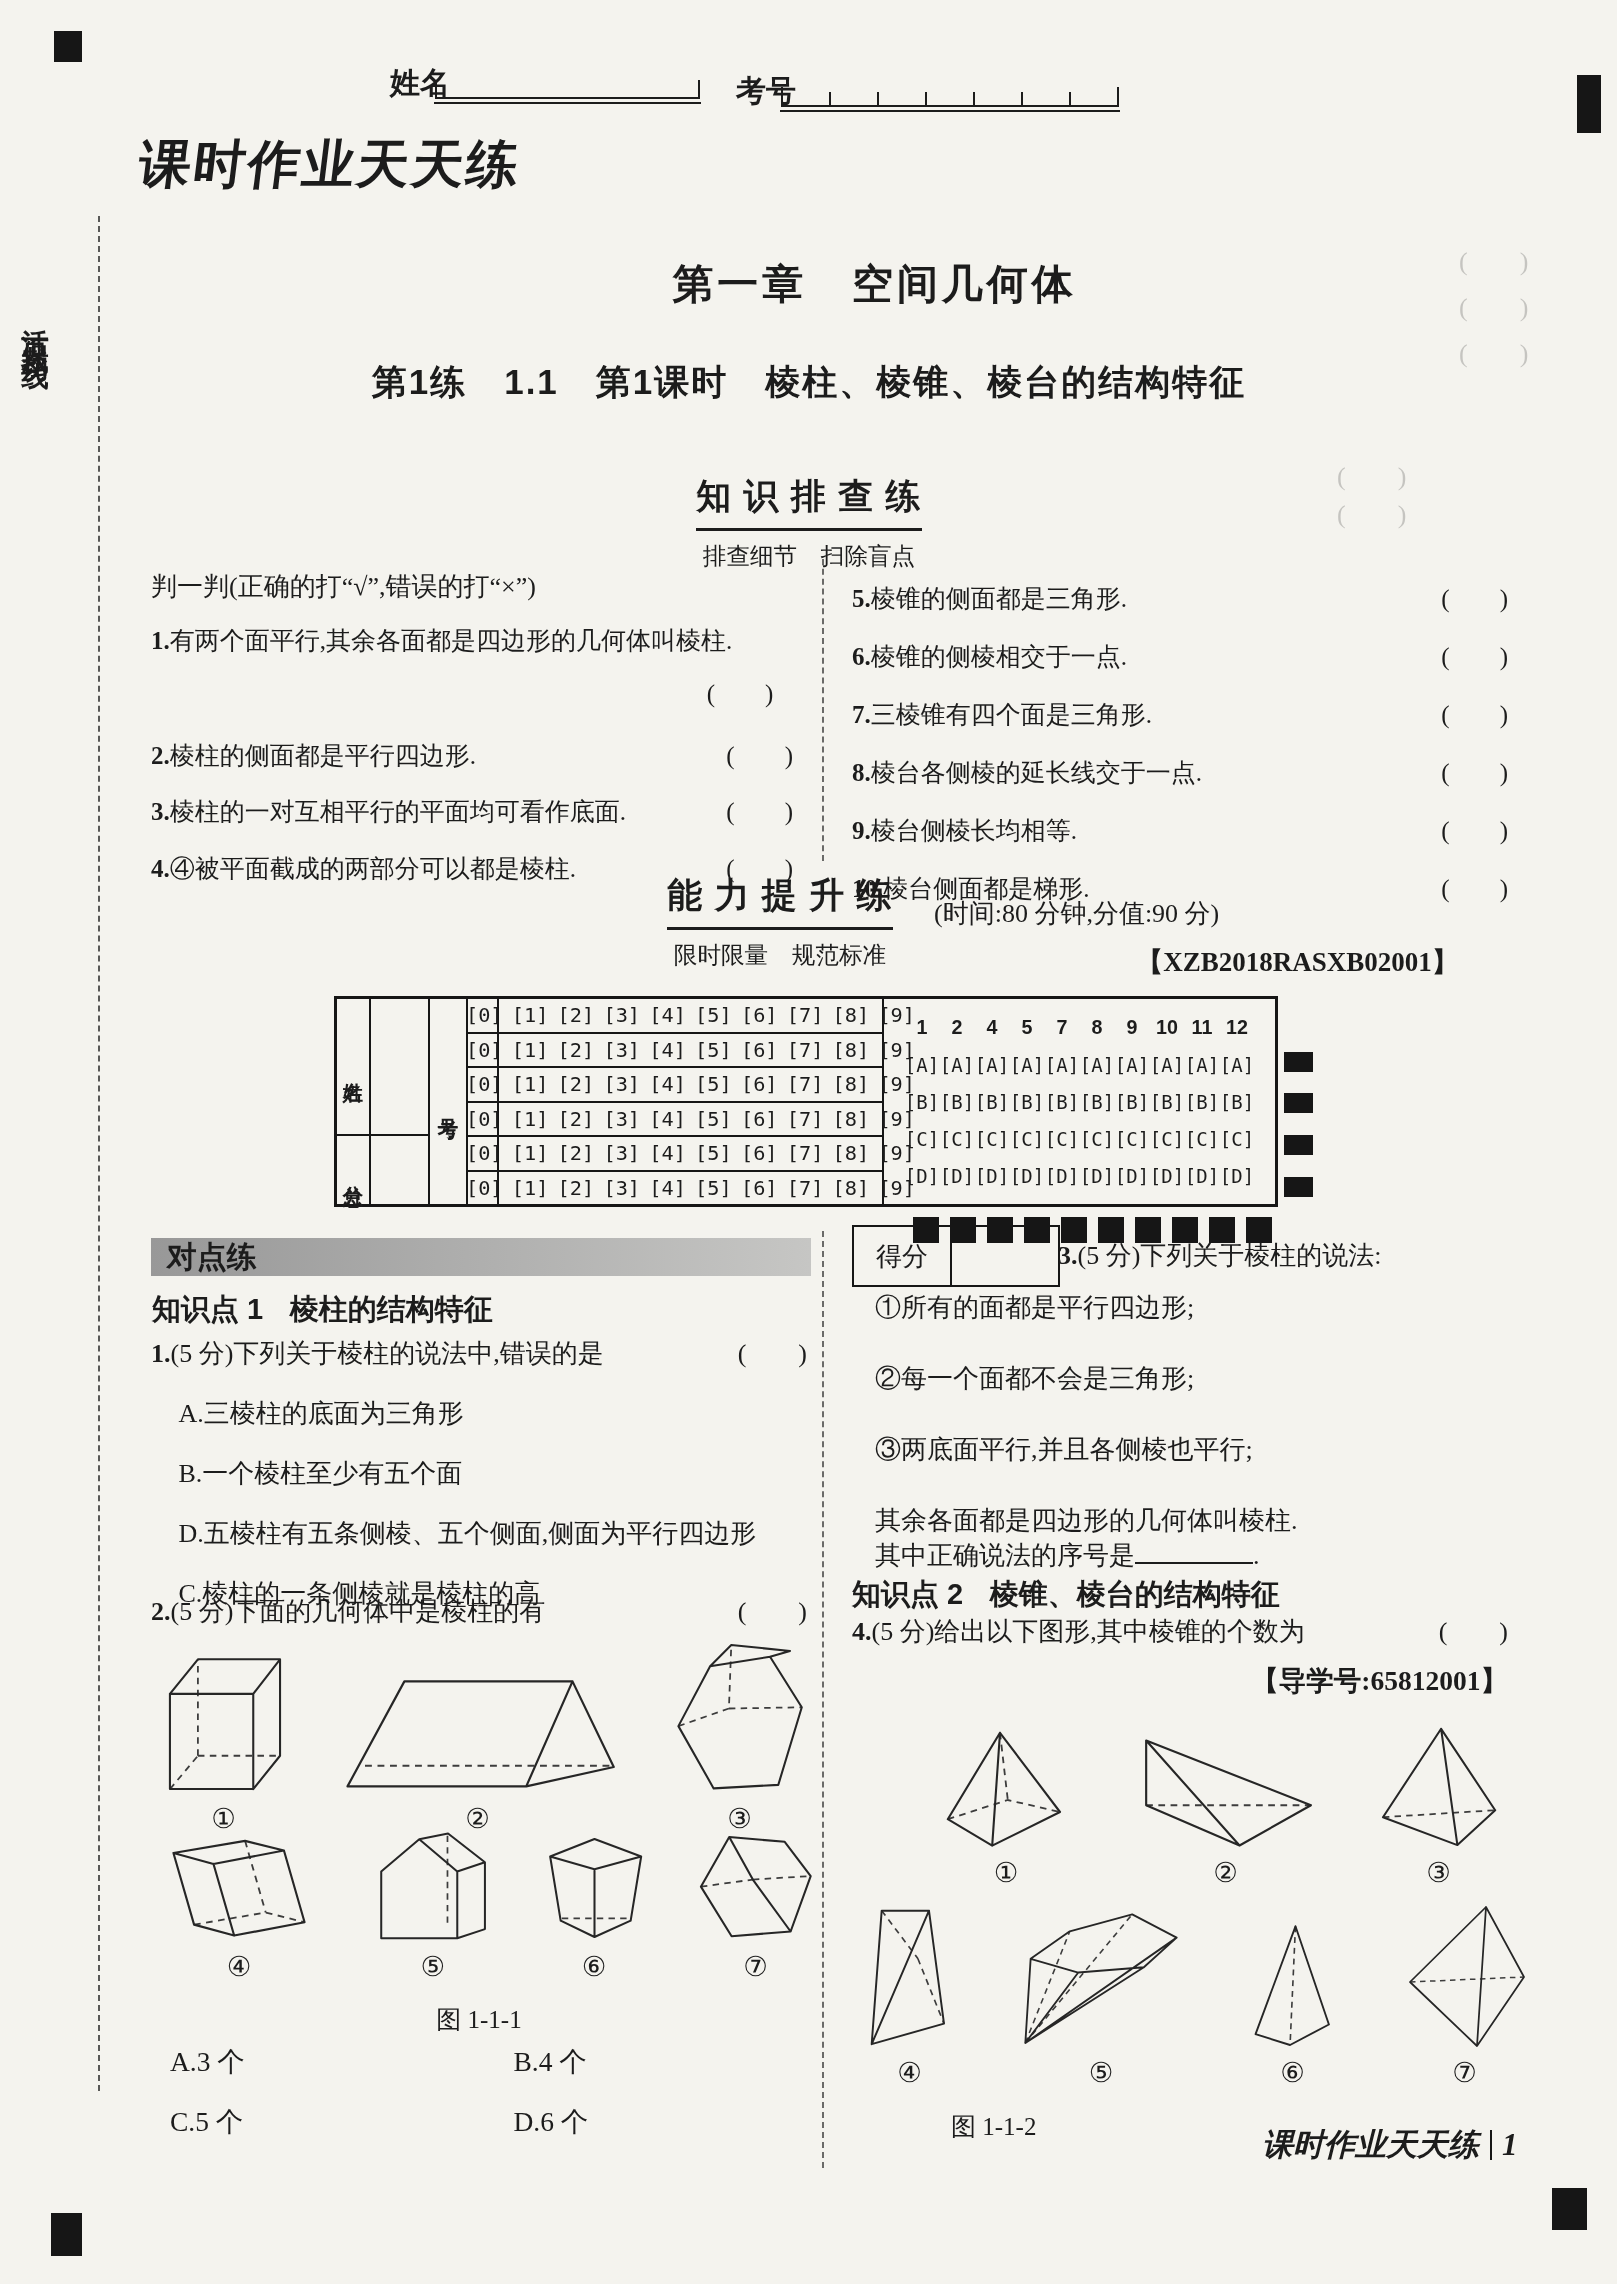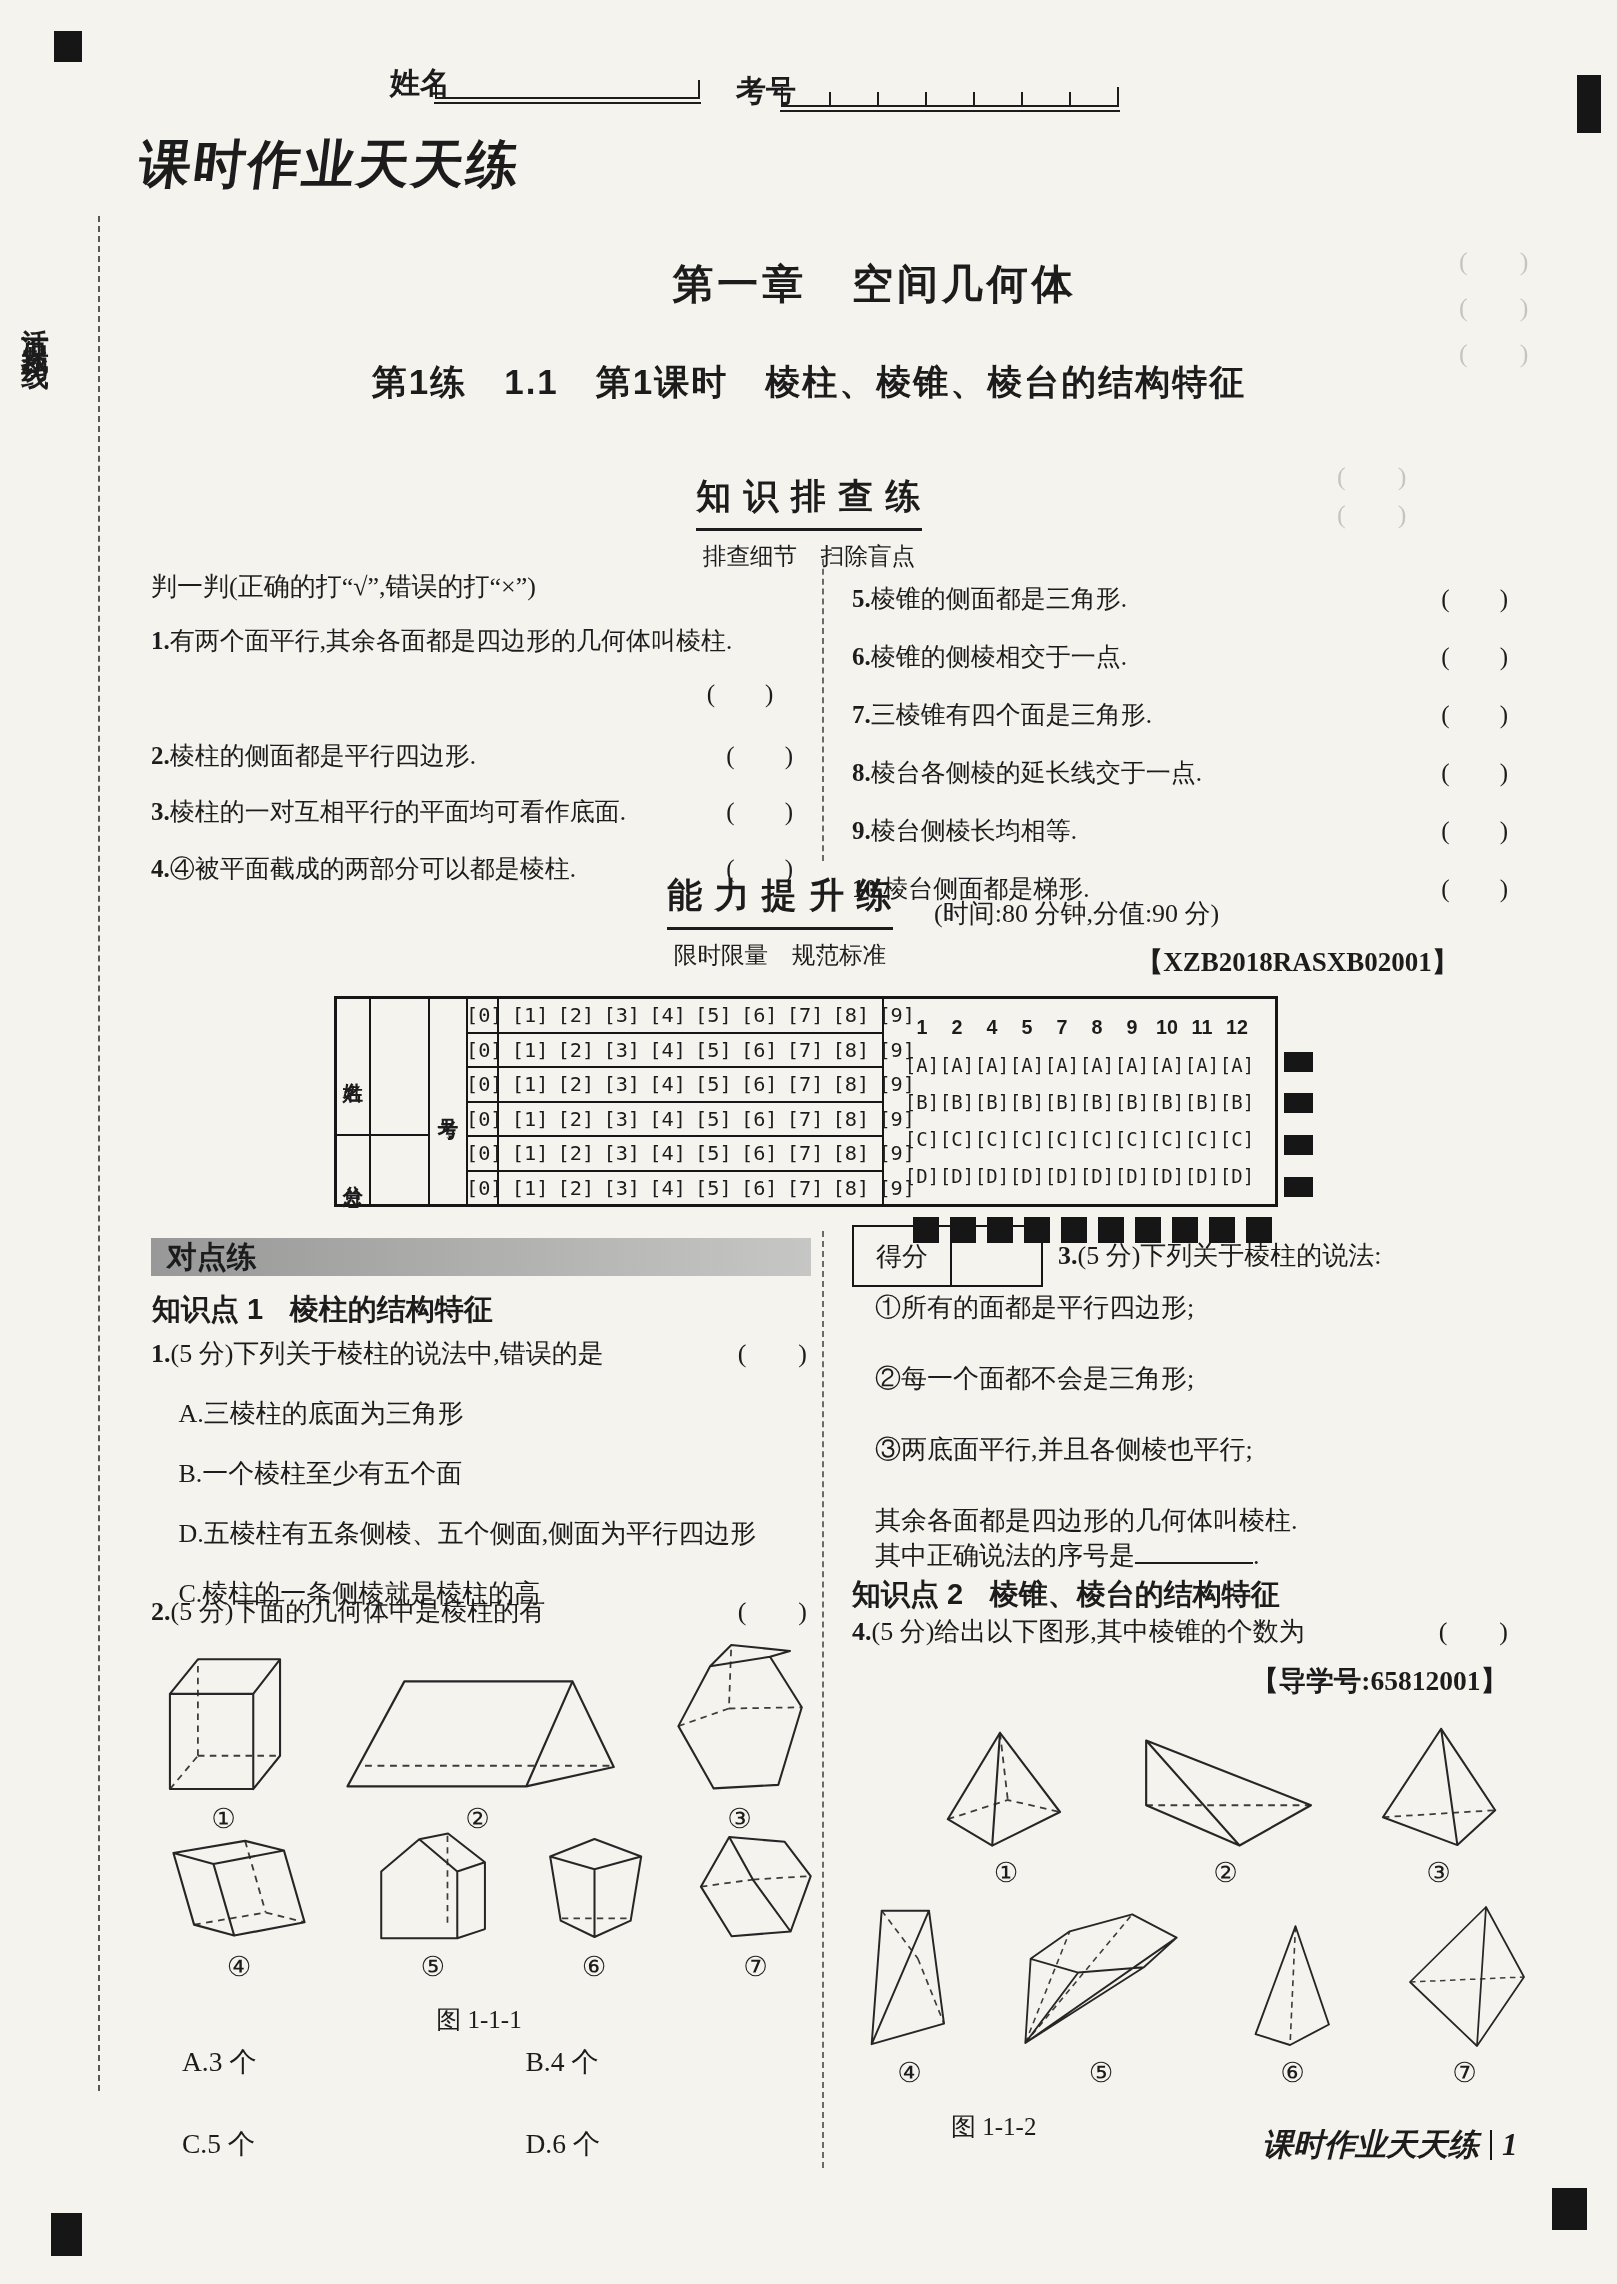--- a/index.html
+++ b/index.html
@@ -53,21 +53,21 @@
   .scorebox{position:absolute;border:2.6px solid #161616;display:flex;box-sizing:border-box;}
   .scorebox .lab{width:96px;border-right:2px solid #161616;display:flex;align-items:center;justify-content:center;font-size:26px;}
   .scorebox .val{flex:1;}
 
   .figrow{position:absolute;display:flex;align-items:flex-end;justify-content:space-between;}
   .figcol{display:flex;flex-direction:column;align-items:center;gap:7.9px;}
   .figlabel{font-size:27.5px;}
   svg .s{stroke:#262626;stroke-width:3.5;fill:none;stroke-linejoin:round;stroke-linecap:round;}
   svg .d{stroke:#3c3c3c;stroke-width:3;fill:none;stroke-dasharray:11 9;}
 
-  .optgrid{position:absolute;display:grid;grid-template-columns:54% 46%;row-gap:46px;margin-left:12px;}
+  .optgrid{position:absolute;display:grid;grid-template-columns:54% 46%;row-gap:24px;}
 
   .footerline{position:absolute;display:flex;align-items:center;gap:10.5px;}
   .footerline .bar{width:0;height:30px;border-left:2.6px solid #161616;}
 
   .bleed{position:absolute;opacity:.22;color:#222;font-size:26px;}
 </style>
 </head>
 <body>
 
 <div class="page">
@@ -424,21 +424,21 @@
 
   <div class="abs ser" style="left:151px;top:2003px;width:656px;text-align:center;font-size:25px;">图 1-1-1</div>
 
   <div class="optgrid ser" style="left:170px;top:2044px;width:636px;font-size:27.5px;">
       <div class="opt2">A.3 个</div>
       <div class="opt2">B.4 个</div>
       <div class="opt2">C.5 个</div>
       <div class="opt2">D.6 个</div>
     </div>
 
-  <div class="scorebox ser" style="left:852px;top:1225px;width:191px;height:62px;">
+  <div class="scorebox ser" style="left:852px;top:1225px;width:208px;height:62px;">
     <div class="lab">得分</div>
     <div class="val"></div>
   </div>
   <div class="abs ser" style="left:1058px;top:1238px;width:459px;font-size:26px;">
     <b>3.</b><span>(5 分)</span><span>下列关于棱柱的说法:</span>
   </div>
   <div class="abs ser" style="left:875px;top:1290px;width:642px;font-size:26px;">
       <div class="stmt">①所有的面都是平行四边形;</div>
       <div class="stmt">②每一个面都不会是三角形;</div>
       <div class="stmt">③两底面平行,并且各侧棱也平行;</div>

